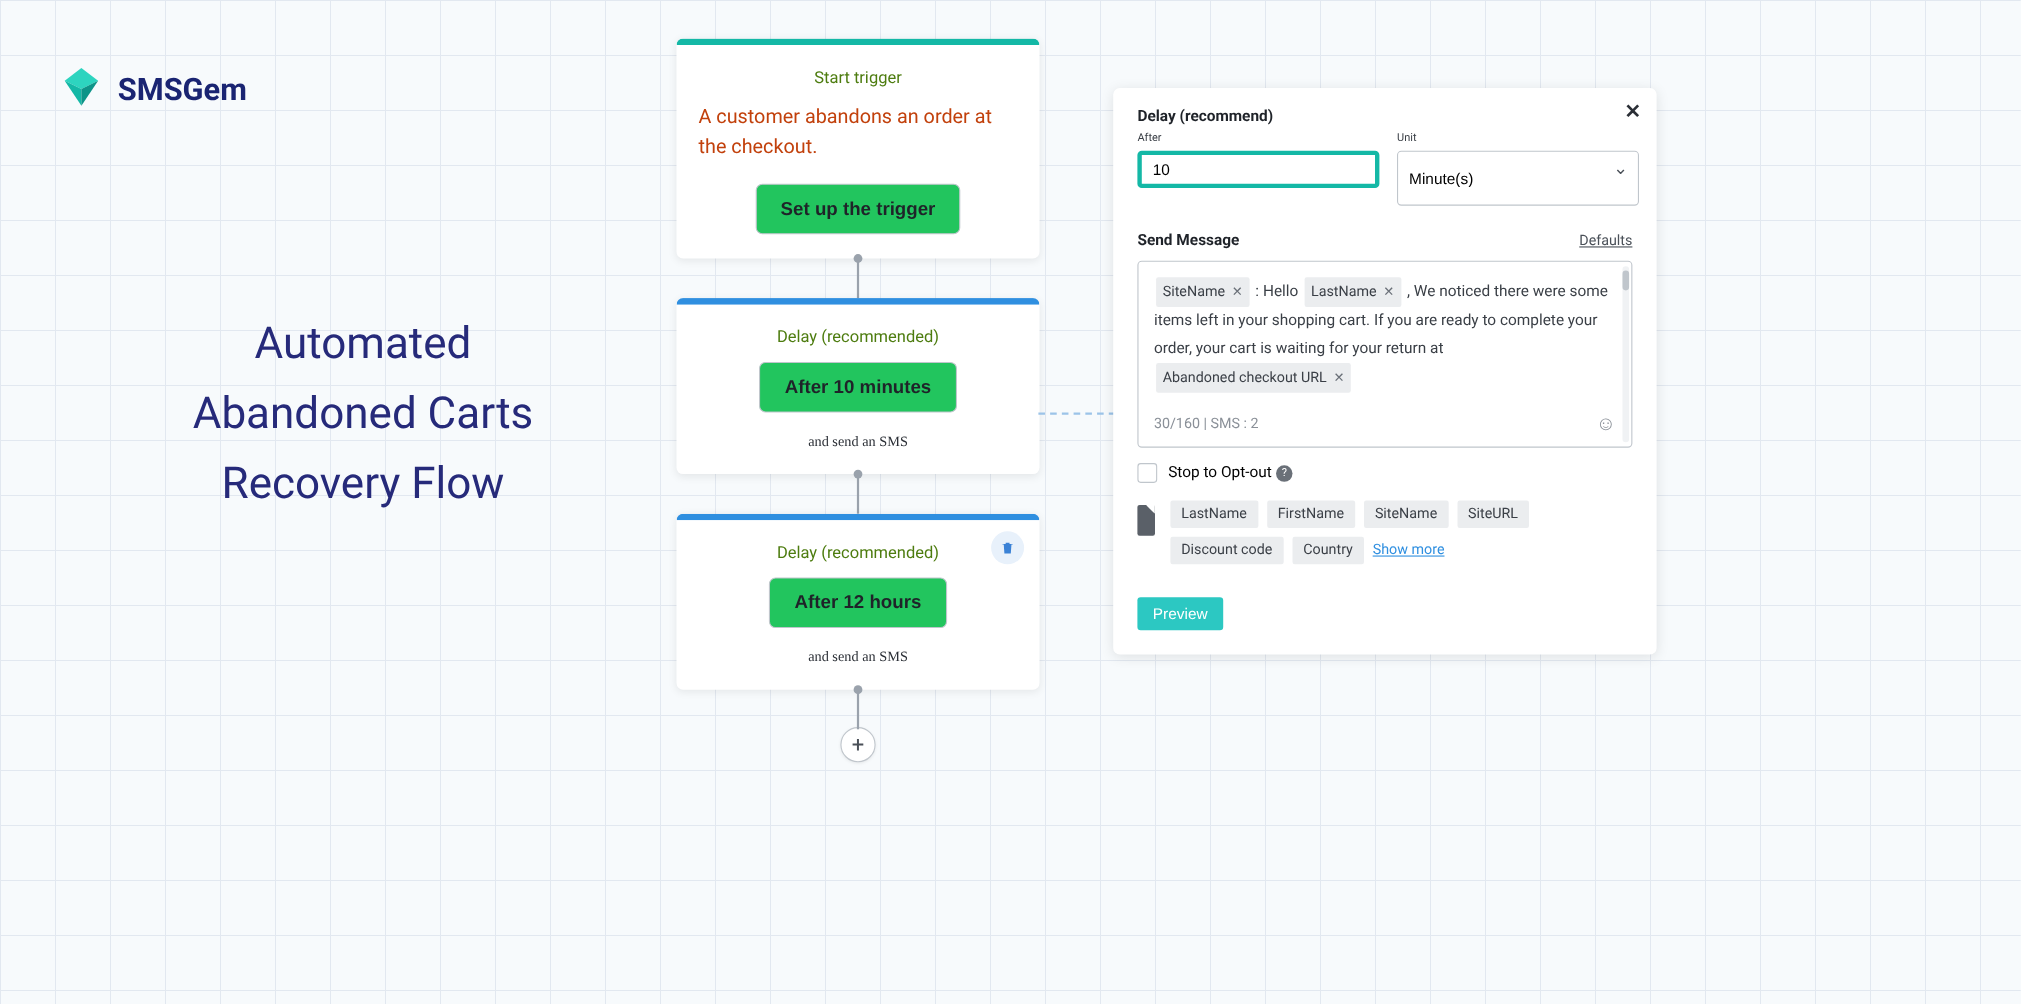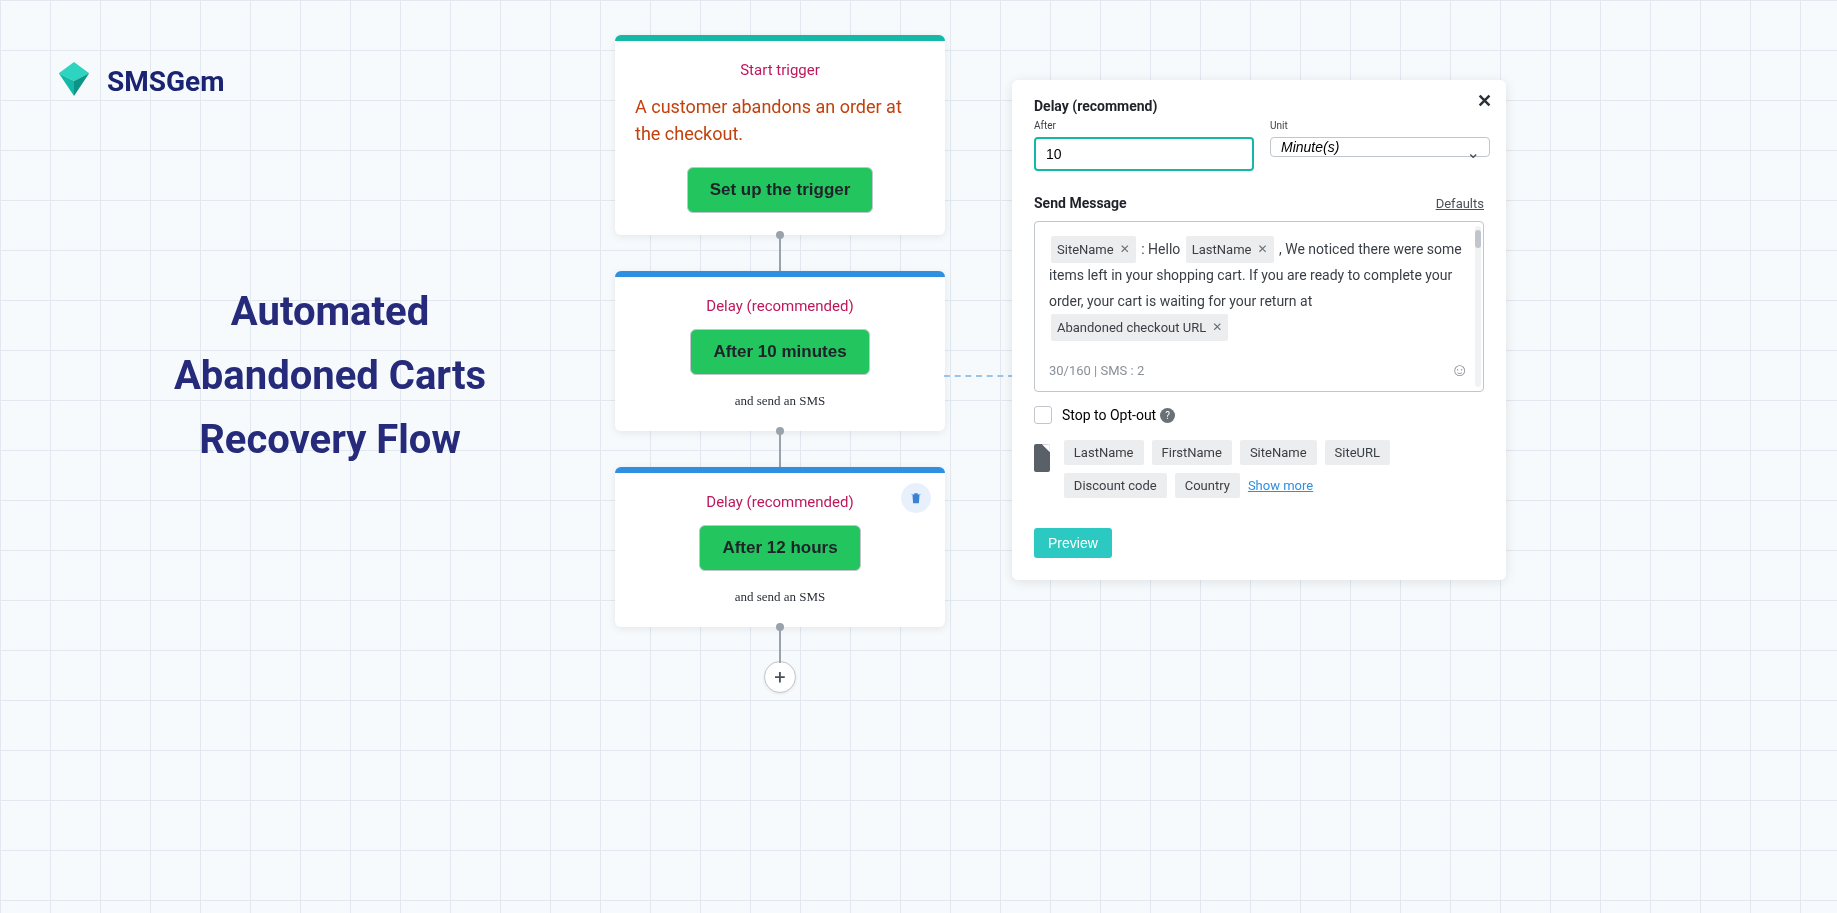--- a/index.html
+++ b/index.html
@@ -27,21 +27,21 @@
   font-weight: 700;
   color: #1a2472;
 }
 .headline {
   position: absolute;
   top: 280px;
   left: 90px;
   width: 480px;
   text-align: center;
   font-size: 40px;
-  font-weight: 700;
+  font-weight: 400;
   color: #262a7a;
   line-height: 1.6;
 }
 .flow-col {
   position: absolute;
   top: 35px;
   left: 610px;
   width: 340px;
   display: flex;
   flex-direction: column;
@@ -52,21 +52,21 @@
   background: #fff;
   border-radius: 6px;
   box-shadow: 0 2px 8px rgba(0,0,0,0.08);
   padding: 20px 20px 22px;
   border-top: 6px solid transparent;
 }
 .card.teal { border-top-color: #14b8a6; }
 .card.blue { border-top-color: #2f8fe0; }
 .card-label {
   text-align: center;
-  color: #be185d;
+  color: #4d7c0f;
   font-size: 15px;
   margin-bottom: 14px;
 }
 .card-desc {
   color: #c2410c;
   font-size: 18px;
   line-height: 1.5;
   margin-bottom: 20px;
 }
 .card-btn {
@@ -154,36 +154,35 @@
   font-weight: 700;
   cursor: pointer;
   color: #2b2f36;
 }
 .section-title { font-weight: 700; font-size: 14px; color: #1f2329; }
 .row { display: flex; gap: 16px; margin-top: 6px; }
 .field-label { font-size: 10px; color: #3a3f46; margin-bottom: 6px; }
 .field-input {
   width: 220px;
   height: 34px;
-  border: 2px solid #14b8a6;
+  border: 4px solid #14b8a6;
   border-radius: 4px;
   padding: 0 10px;
   font-size: 14px;
 }
 .field-select {
   width: 220px;
-  height: 20px;
+  height: 50px;
   border: 1px solid #c0c6cc;
   border-radius: 4px;
   padding: 0 10px;
   font-size: 14px;
   appearance: none;
   background: #fff;
   position: relative;
-  font-style: italic;
 }
 .select-wrap { position: relative; width: 220px; }
 .select-wrap::after {
   content: '⌄';
   position: absolute;
   right: 10px;
   top: 6px;
   font-size: 16px;
   color: #4a5058;
   pointer-events: none;

